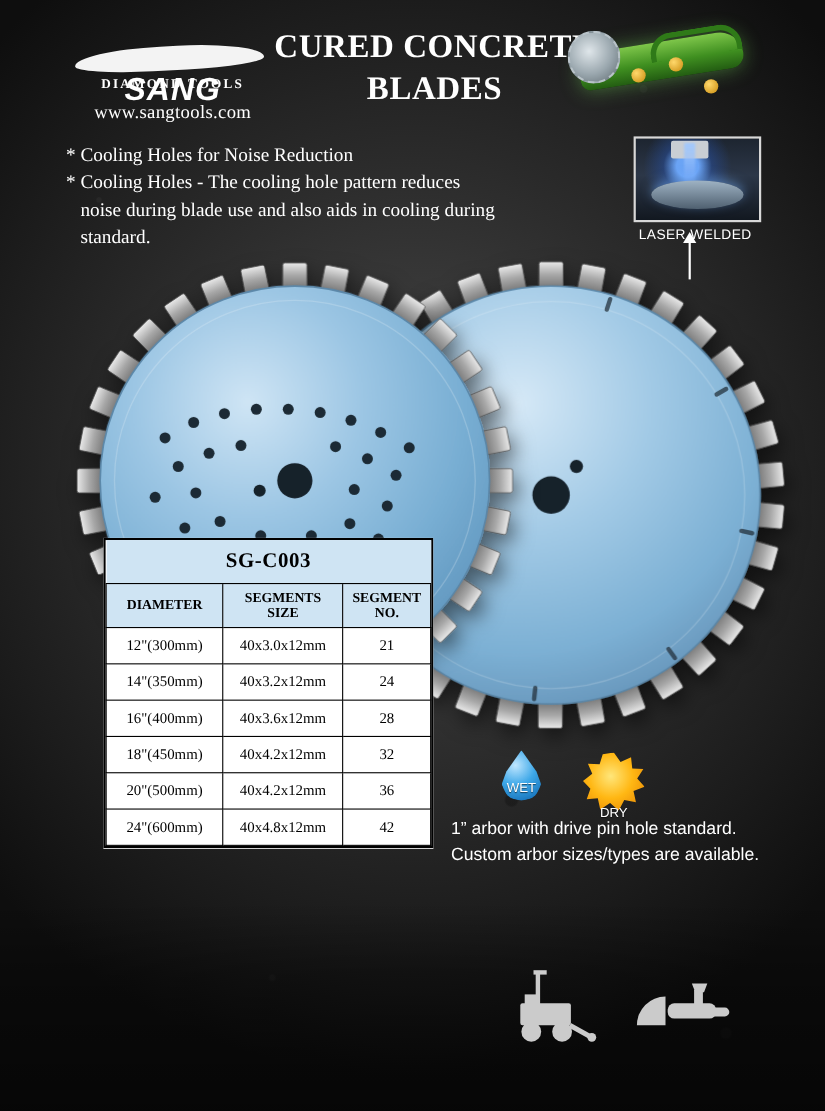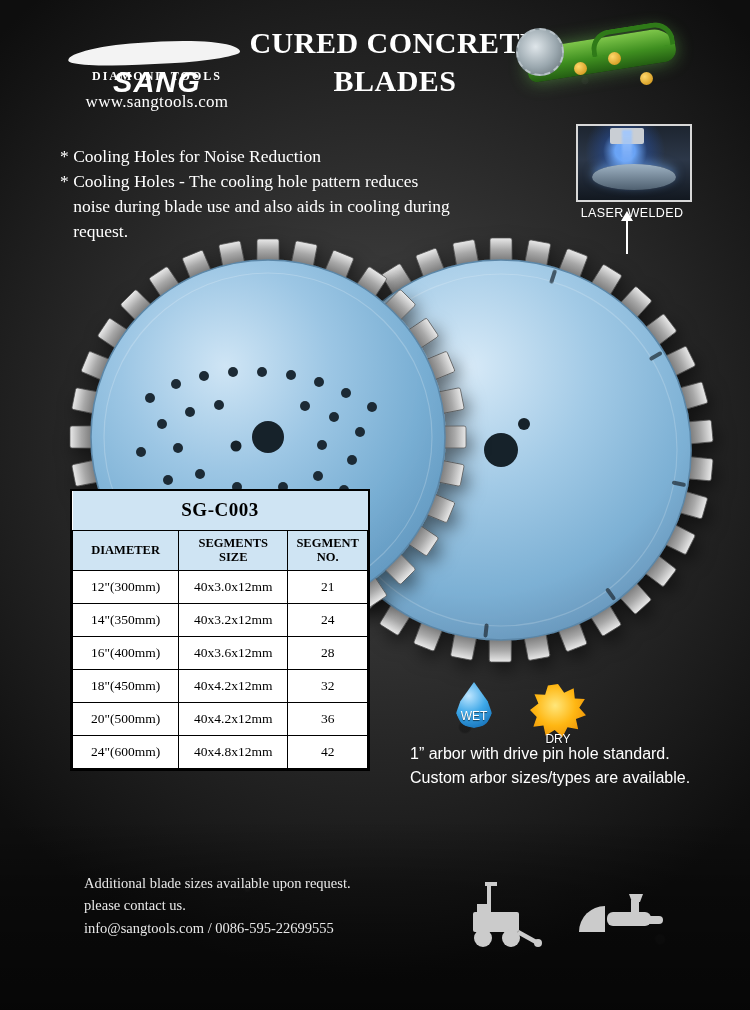--- a/index.html
+++ b/index.html
@@ -160,21 +160,21 @@
     background: radial-gradient(circle at 35% 35%, #ffd86b, #c98b0d);
   }
   .saw-wheel.w1 { left: 62px; top: 40px; }
   .saw-wheel.w2 { left: 128px; top: 50px; }
   .saw-wheel.w3 { left: 96px; top: 30px; }
 
   
   .bullets {
     position: absolute;
     left: 60px;
-    top: 144px;
+    top: 128px;
     width: 450px;
     color: #ffffff;
     font-size: 17.5px;
     line-height: 1.42;
     font-family: "Liberation Serif", serif;
   }
   .bullets .line { white-space: pre-wrap; }
 
   
   .laser-box {
@@ -240,21 +240,21 @@
     border-right: 6px solid transparent;
     border-bottom: 10px solid #ffffff;
   }
 
   
   .blades { position: absolute; left: 0; top: 0; width: 750px; height: 1010px; pointer-events: none; }
 
   
   .spec-table {
     position: absolute;
-    left: 70px;
+    left: 94px;
     top: 489px;
     width: 296px;
     background: #ffffff;
     border: 2px solid #000000;
     font-family: "Liberation Serif", serif;
     border-collapse: collapse;
   }
   .spec-table table { border-collapse: collapse; width: 100%; }
   .spec-title td {
     background: #cfe4f3;
@@ -396,21 +396,21 @@
       <div class="saw-wheel w1"></div>
       <div class="saw-wheel w2"></div>
       <div class="saw-wheel w3"></div>
     </div>
   </div>
 
   <div class="bullets">
     <div class="line">* Cooling Holes for Noise Reduction</div>
     <div class="line">* Cooling Holes - The cooling hole pattern reduces</div>
     <div class="line">   noise during blade use and also aids in cooling during</div>
-    <div class="line">   request.</div>
+    <div class="line">   standard.</div>
   </div>
 
   <div class="laser-box">
     <div class="laser-img">
       <div class="laser-head"></div>
       <div class="laser-beam"></div>
       <div class="laser-disc"></div>
     </div>
     <div class="laser-label">LASER WELDED</div>
     <div class="laser-arrow"></div>
@@ -636,25 +636,20 @@
       <div class="sun"></div>
     </div>
     <div class="dry-text">DRY</div>
   </div>
 
   <div class="arbor-note">
     <div>1” arbor with drive pin hole standard.</div>
     <div>Custom arbor sizes/types are available.</div>
   </div>
 
-  <div class="footer-text">
-    <div>Additional blade sizes available upon request.</div>
-    <div>please contact us.</div>
-    <div>info@sangtools.com / 0086-595-22699555</div>
-  </div>
 
   <svg class="footer-icons" viewBox="0 0 250 80" xmlns="http://www.w3.org/2000/svg">
     <g fill="#dcdcdc">
       <rect x="18" y="36" width="46" height="20" rx="2"></rect>
       <rect x="22" y="28" width="12" height="10"></rect>
       <rect x="32" y="8" width="4" height="30"></rect>
       <path d="M30 6 h12 v4 h-12 z"></path>
       <circle cx="28" cy="62" r="9"></circle>
       <circle cx="56" cy="62" r="9"></circle>
       <path d="M64 54 l18 10 l-2 4 l-18 -10 z"></path>

